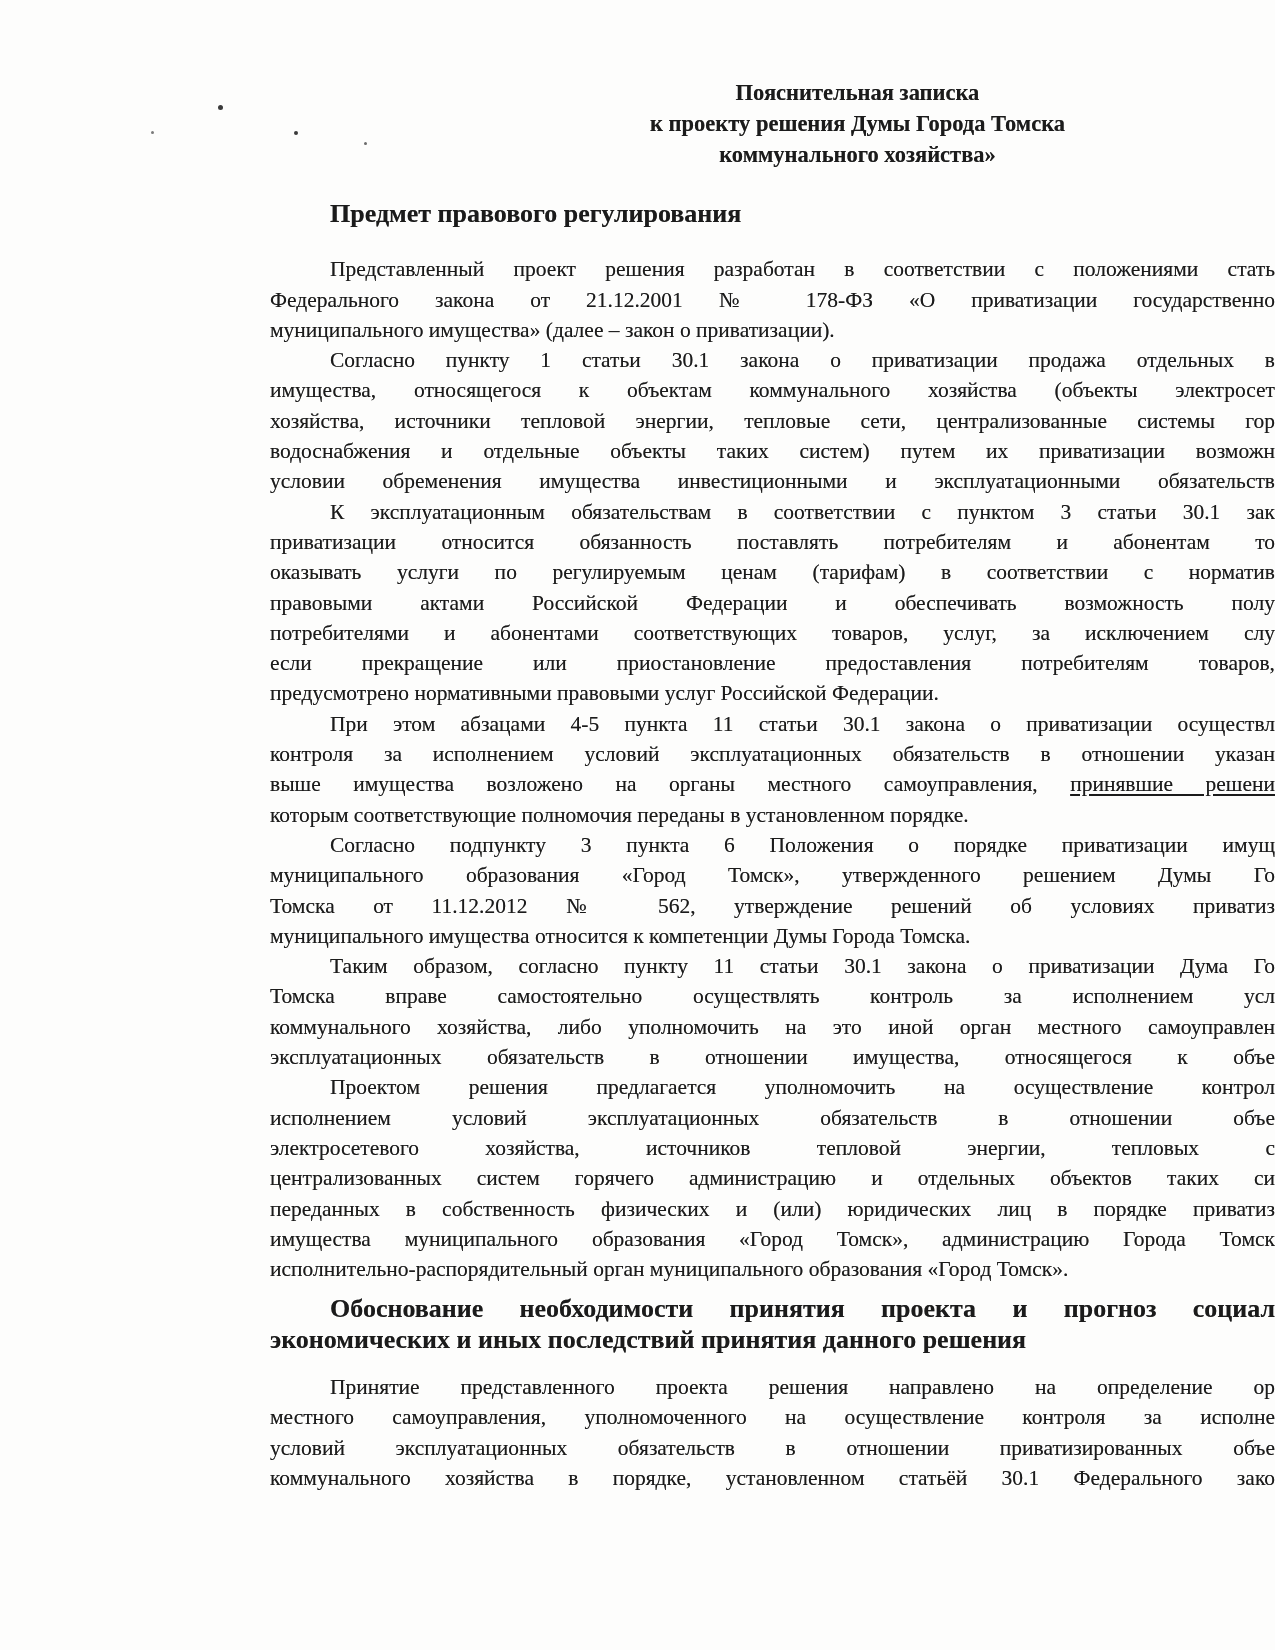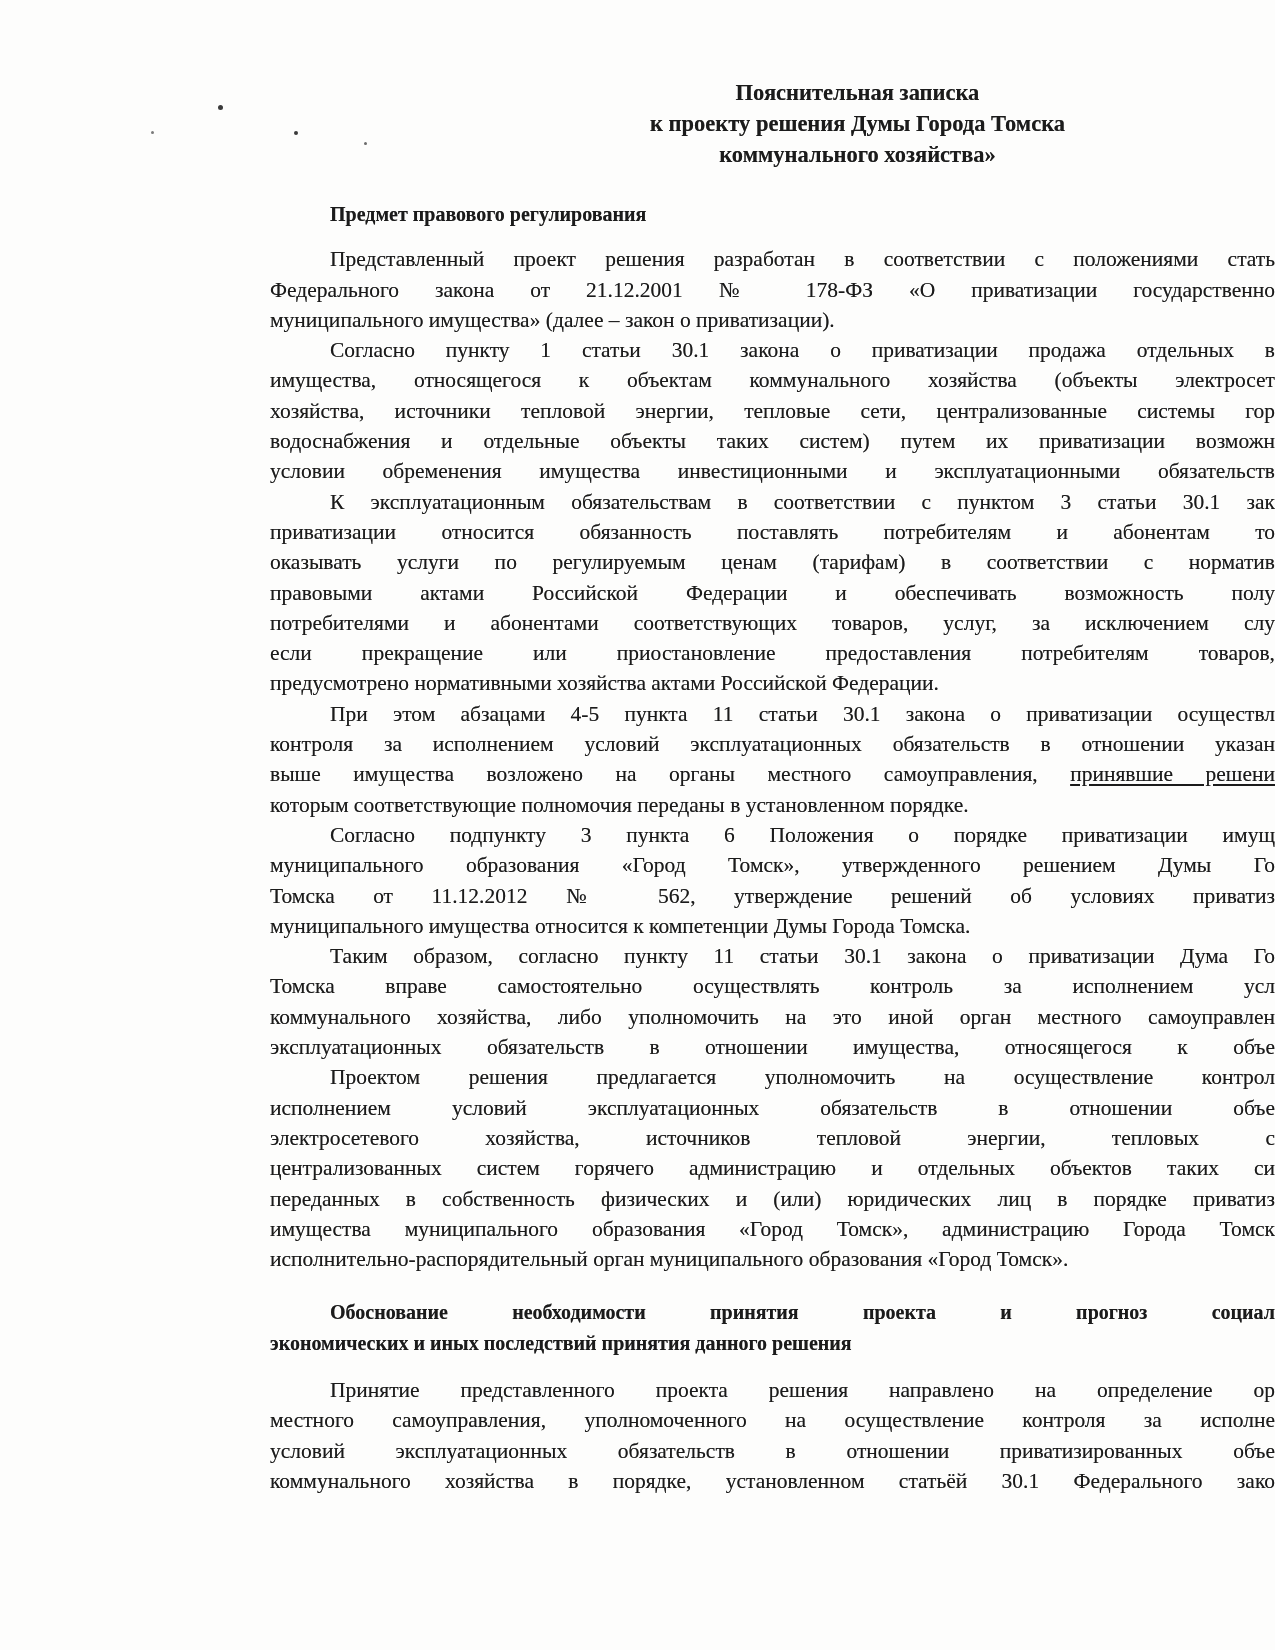--- a/index.html
+++ b/index.html
@@ -16,25 +16,25 @@
   }
   .block{margin:0;}
   .line{min-height:30.3px;}
   
   .line.justify{text-align:justify;text-align-last:justify;-moz-text-align-last:justify;}
   .line.left{text-align:left;}
   .line.center-wide{width:1175px;text-align:center;}
   .line.indent{padding-left:60px;}
   
   .title .line{font-weight:700;font-size:22.5px;line-height:31px;}
-  .heading .line{font-weight:700;font-size:20px;}
+  .heading .line{font-weight:700;font-size:26px;}
   [data-name="title-block"]{margin-top:77px;}
   [data-name="section-1-heading"]{margin-top:29px;}
-  [data-name="paragraph-1"]{margin-top:15px;}
-  [data-name="section-2-heading"]{margin-top:23px;}
+  [data-name="paragraph-1"]{margin-top:25px;}
+  [data-name="section-2-heading"]{margin-top:10px;}
   [data-name="paragraph-8"]{margin-top:17px;}
   .u{text-decoration:underline;text-decoration-thickness:1.6px;text-underline-offset:3px;margin-top:23px;}
   
   .speck{position:absolute;background:#3a3a3a;border-radius:50%;}
   .speck.s1{left:218px;top:105px;width:5px;height:5px;}
   .speck.s2{left:151px;top:131px;width:3px;height:3px;background:#7a7a7a;}
   .speck.s3{left:294px;top:131px;width:4px;height:4px;}
   .speck.s4{left:364px;top:142px;width:3px;height:3px;background:#6b6b6b;}
 </style>
 </head>
@@ -66,21 +66,21 @@
       <div class="line justify" data-name="text-line"><span data-name="text-segment">водоснабжения и отдельные объекты таких систем) путем их приватизации возможн</span></div>
       <div class="line justify" data-name="text-line"><span data-name="text-segment">условии обременения имущества инвестиционными и эксплуатационными обязательств</span></div>
     </div>
     <div class="block paragraph" data-name="paragraph-3">
       <div class="line justify indent" data-name="text-line"><span data-name="text-segment">К эксплуатационным обязательствам в соответствии с пунктом 3 статьи 30.1 зак</span></div>
       <div class="line justify" data-name="text-line"><span data-name="text-segment">приватизации относится обязанность поставлять потребителям и абонентам то</span></div>
       <div class="line justify" data-name="text-line"><span data-name="text-segment">оказывать услуги по регулируемым ценам (тарифам) в соответствии с норматив</span></div>
       <div class="line justify" data-name="text-line"><span data-name="text-segment">правовыми актами Российской Федерации и обеспечивать возможность полу</span></div>
       <div class="line justify" data-name="text-line"><span data-name="text-segment">потребителями и абонентами соответствующих товаров, услуг, за исключением слу</span></div>
       <div class="line justify" data-name="text-line"><span data-name="text-segment">если прекращение или приостановление предоставления потребителям товаров,</span></div>
-      <div class="line left" data-name="text-line"><span data-name="text-segment">предусмотрено нормативными хозяйства актами Российской Федерации.</span></div>
+      <div class="line left" data-name="text-line"><span data-name="text-segment">предусмотрено нормативными правовыми услуг Российской Федерации.</span></div>
     </div>
     <div class="block paragraph" data-name="paragraph-4">
       <div class="line justify indent" data-name="text-line"><span data-name="text-segment">При этом абзацами 4-5 пункта 11 статьи 30.1 закона о приватизации осуществл</span></div>
       <div class="line justify" data-name="text-line"><span data-name="text-segment">контроля за исполнением условий эксплуатационных обязательств в отношении указан</span></div>
       <div class="line justify" data-name="text-line"><span data-name="text-segment">выше имущества возложено на органы местного самоуправления, </span><span class="u" data-name="underlined-text">принявшие решени</span></div>
       <div class="line left" data-name="text-line"><span data-name="text-segment">которым соответствующие полномочия переданы в установленном порядке.</span></div>
     </div>
     <div class="block paragraph" data-name="paragraph-5">
       <div class="line justify indent" data-name="text-line"><span data-name="text-segment">Согласно подпункту 3 пункта 6 Положения о порядке приватизации имущ</span></div>
       <div class="line justify" data-name="text-line"><span data-name="text-segment">муниципального образования «Город Томск», утвержденного решением Думы Го</span></div>

